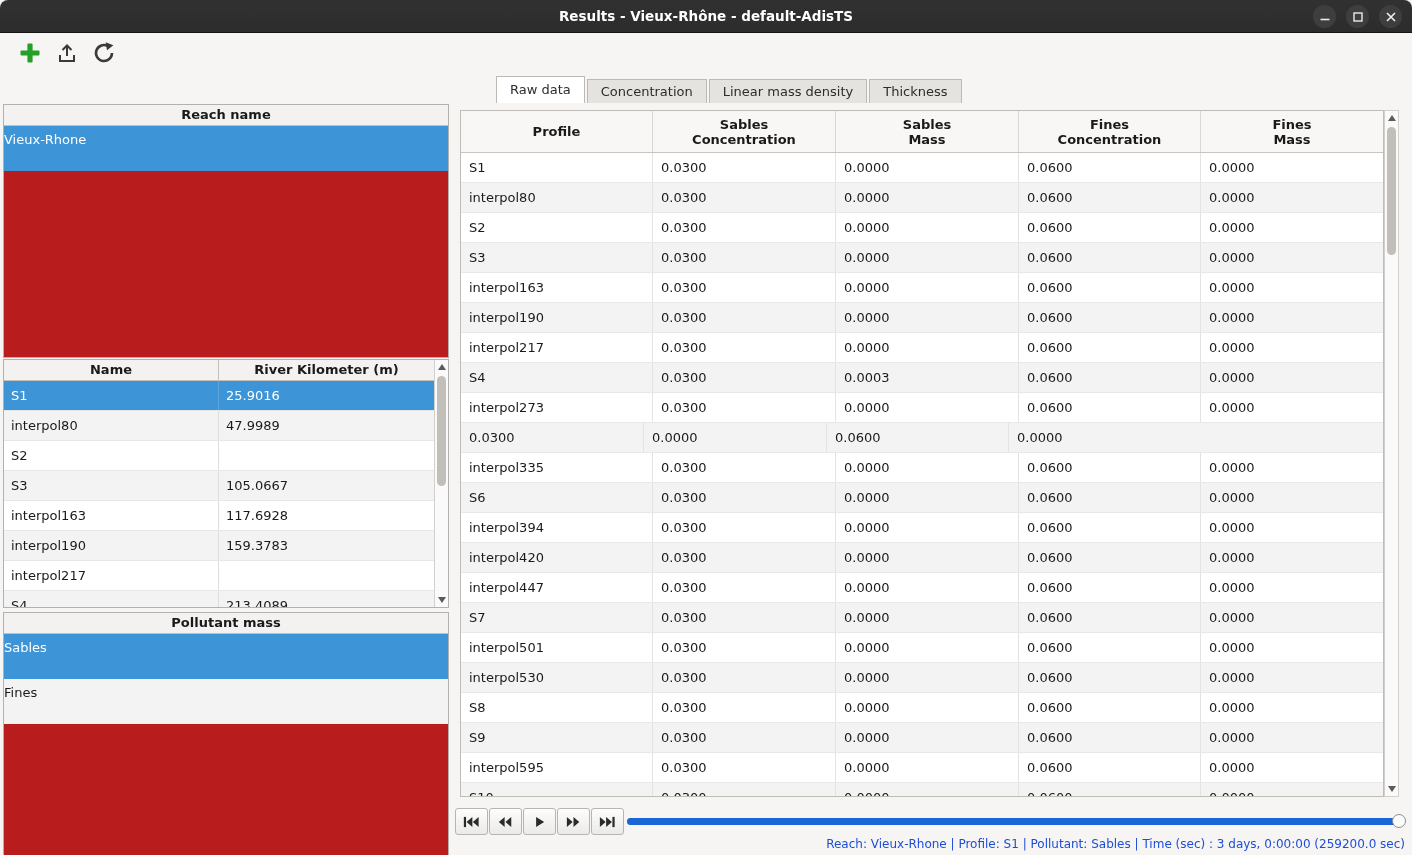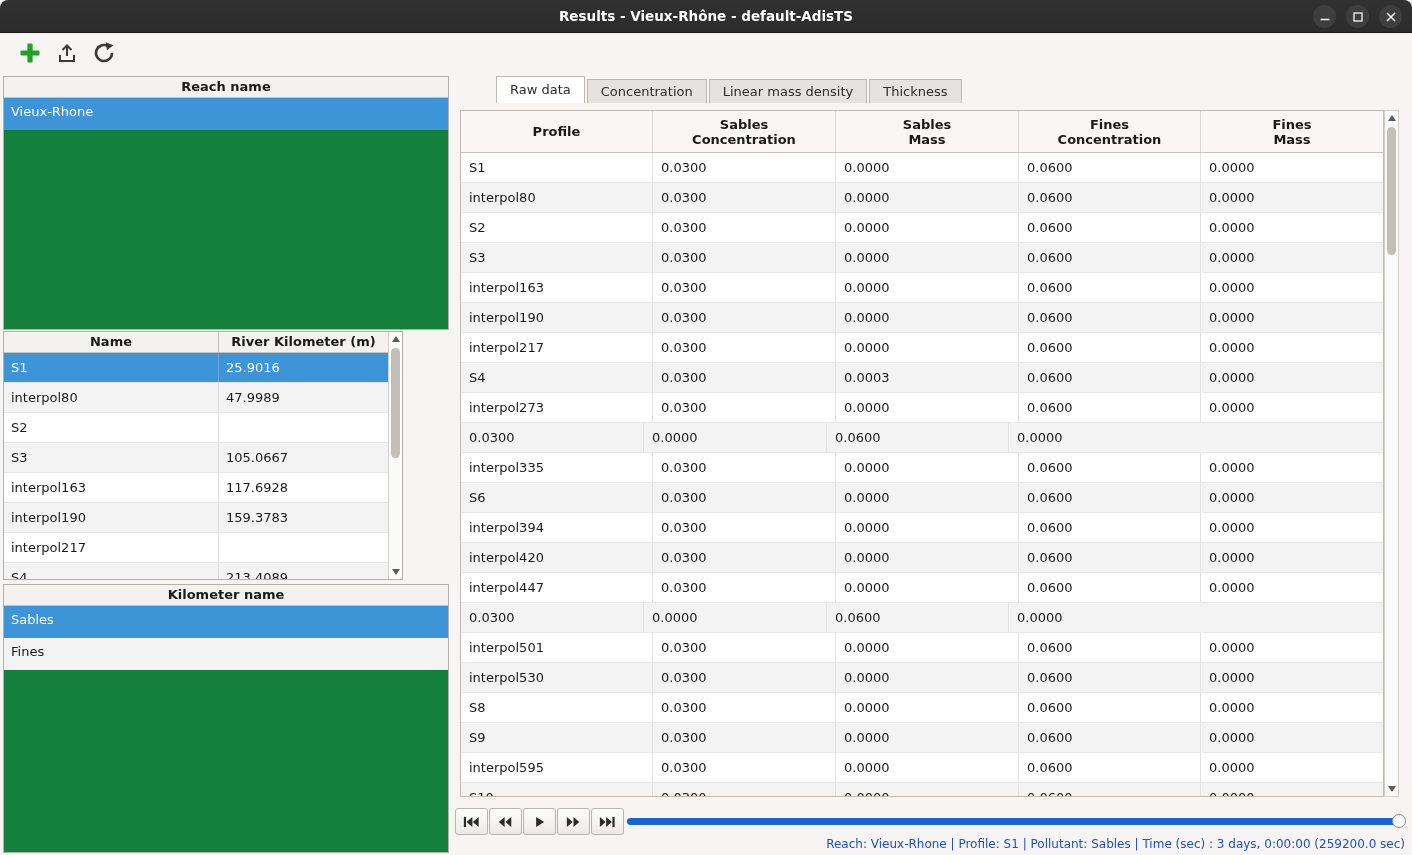--- a/index.html
+++ b/index.html
@@ -25,30 +25,30 @@
   .win-btn {
     width:23px; height:23px; border-radius:50%; background:#3e3e3e;
     display:flex; align-items:center; justify-content:center; cursor:pointer;
   }
 
   
   .toolbar { position:absolute; top:33px; left:0; right:0; height:40px; display:flex; align-items:center; gap:9px; padding-left:16px; }
   .tool-btn { width:28px; height:28px; background:none; border:none; display:flex; align-items:center; justify-content:center; cursor:pointer; }
 
   
-  .panel { position:absolute; background:#15803d; border:1px solid #b4b1ad; overflow:hidden; }
+  .panel { position:absolute; background:#b91c1c; border:1px solid #b4b1ad; overflow:hidden;margin-top:28px; }
   .panel-reach    { left:3px; top:76px;  width:446px; height:254px; }
-  .panel-profiles { left:3px; top:331px; width:400px; height:249px; }
+  .panel-profiles { left:3px; top:331px; width:446px; height:249px; }
   .panel-pollut   { left:3px; top:584px; width:446px; height:269px; }
 
   .section-header {
     height:21px; line-height:20px; background:#f3f2f1; border-bottom:1px solid #c4c1bd;
     font-weight:bold; text-align:center; font-size:13px;
   }
-  .list-item { height:32px; line-height:28px; padding-left:7px; background:#ffffff; border-bottom:1px solid #efefef; }
+  .list-item { height:45px; line-height:28px; padding-left:0; background:#ffffff; border-bottom:1px solid #efefef; }
   .list-item.alt { background:#f3f3f3; }
   .list-item.selected { background:var(--selection); color:#ffffff; border-bottom-color:var(--selection); }
 
   
   .ptable-inner { position:absolute; left:0; top:0; right:14px; bottom:0; }
   .phead { display:flex; height:21px; background:#f3f2f1; border-bottom:1px solid #c4c1bd; font-weight:bold; }
   .phead .hc { line-height:20px; text-align:center; }
   .hc.name { width:215px; border-right:1px solid #c4c1bd; }
   .hc.km { flex:1; }
   .prow { display:flex; height:30px; background:#ffffff; border-bottom:1px solid #e7e7e7; }
@@ -199,21 +199,21 @@
         </div>
     </div>
     <div class="vscroll">
       <div class="sc-arrow sc-up"></div>
       <div class="thumb" style="top:16px; height:110px;"></div>
       <div class="sc-arrow sc-down"></div>
     </div>
   </div>
 
   <div class="panel panel-pollut">
-    <div class="section-header">Kilometer name</div>
+    <div class="section-header">Pollutant mass</div>
     <div>
         <div class="list-item selected">Sables</div>
         <div class="list-item alt">Fines</div>
       </div>
   </div>
 
   <div class="tab-bar">
       <div class="tab active">Raw data</div>
       <div class="tab">Concentration</div>
       <div class="tab">Linear mass density</div>
@@ -341,20 +341,21 @@
           <div class="mcell w4">0.0000</div>
         </div>
         <div class="mrow">
           <div class="mcell w0">interpol447</div>
           <div class="mcell w1">0.0300</div>
           <div class="mcell w2">0.0000</div>
           <div class="mcell w3">0.0600</div>
           <div class="mcell w4">0.0000</div>
         </div>
         <div class="mrow alt">
+          <div class="mcell w0">S7</div>
           <div class="mcell w1">0.0300</div>
           <div class="mcell w2">0.0000</div>
           <div class="mcell w3">0.0600</div>
           <div class="mcell w4">0.0000</div>
         </div>
         <div class="mrow">
           <div class="mcell w0">interpol501</div>
           <div class="mcell w1">0.0300</div>
           <div class="mcell w2">0.0000</div>
           <div class="mcell w3">0.0600</div>

